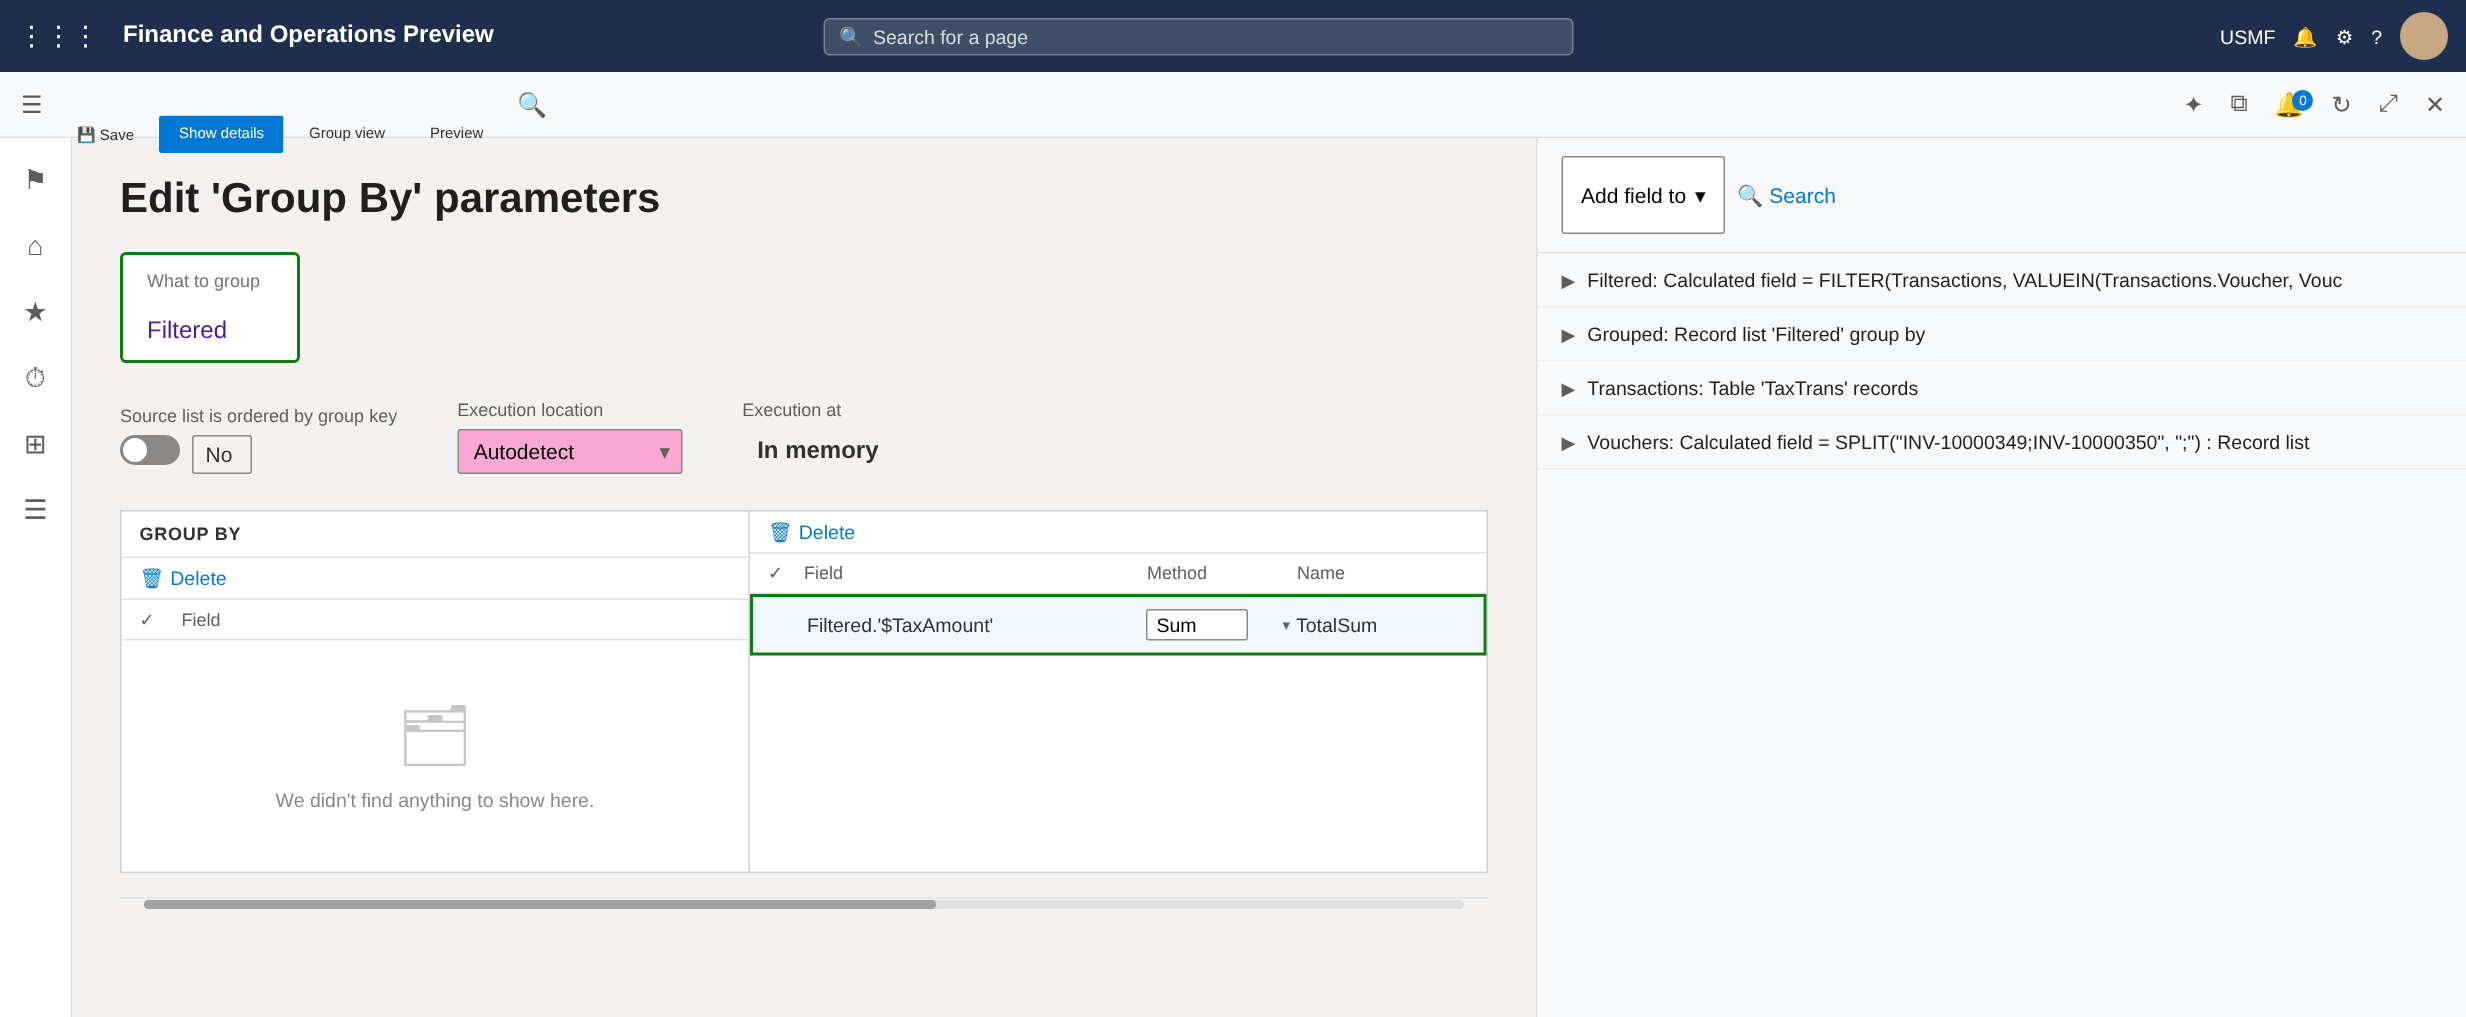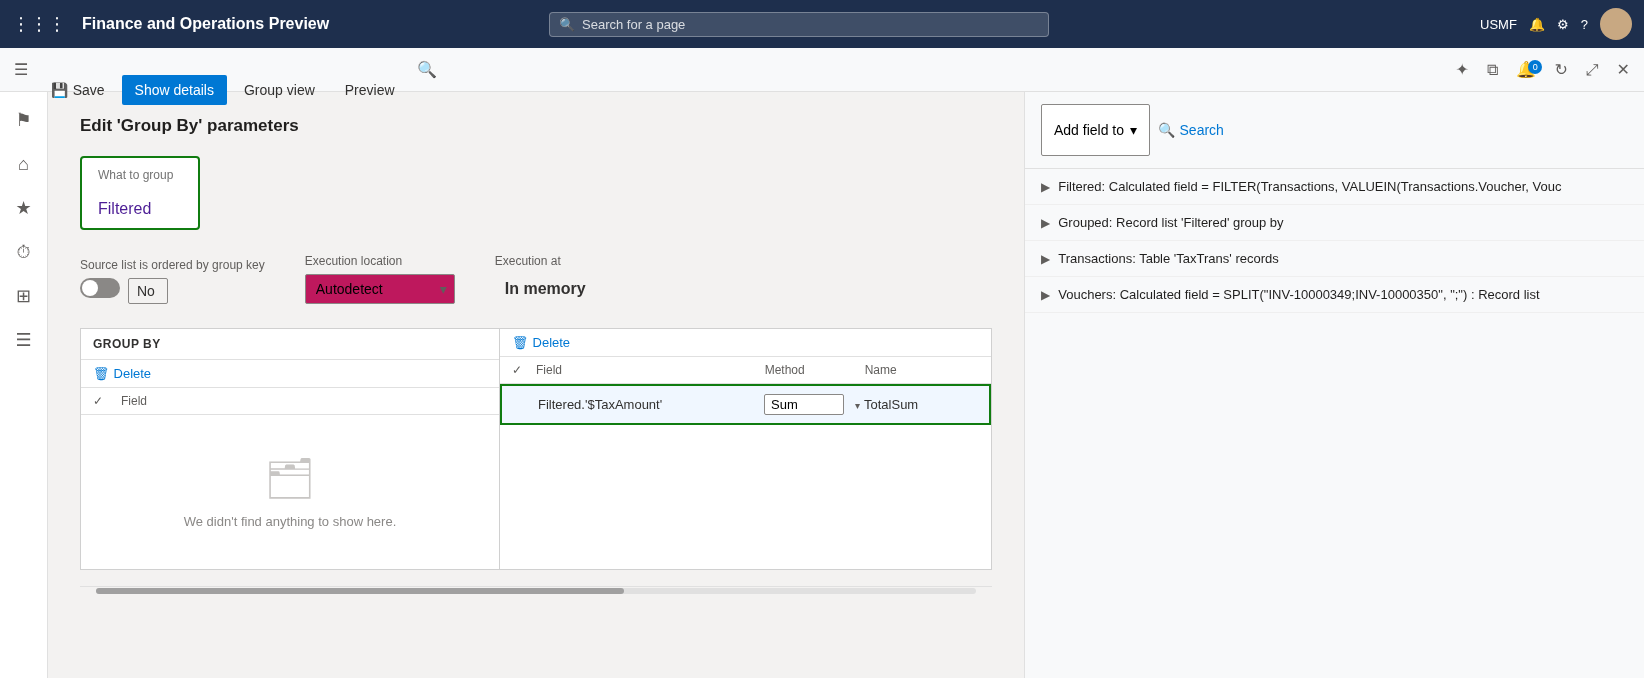--- a/index.html
+++ b/index.html
@@ -45,21 +45,21 @@
       height: 44px;
       padding: 0 8px;
       gap: 4px;
     }
     .toolbar-btn {
       display: flex; align-items: center; gap: 4px;
       padding: 6px 12px;
       border: 1px solid transparent;
       background: transparent;
       cursor: pointer;
-      font-size: 14px;
+      font-size: 10px;
       border-radius: 2px;
       color: #323130;
       margin-top: 40px;
     }
     .toolbar-btn.active {
       background: #0078d4;
       color: white;
     }
     .toolbar-right { margin-left: auto; display: flex; align-items: center; gap: 6px; }
     .toolbar-icon-btn { background: none; border: none; cursor: pointer; font-size: 16px; color: #605e5c; padding: 6px; }
@@ -77,21 +77,21 @@
       flex-direction: column;
       align-items: center;
       padding: 8px 0;
       gap: 4px;
     }
     .sidebar-icon { width: 40px; height: 40px; display: flex; align-items: center; justify-content: center; cursor: pointer; border-radius: 4px; color: #605e5c; font-size: 18px; }
 
     
     .content { flex: 1; overflow: auto; padding: 24px 32px; }
 
-    .page-title { font-size: 17px; font-weight: 600; color: #201f1e; margin-bottom: 20px; }
+    .page-title { font-size: 28px; font-weight: 600; color: #201f1e; margin-bottom: 20px; }
 
     
     .group-card {
       border: 2px solid #107c10;
       border-radius: 4px;
       padding: 10px 16px;
       display: inline-block;
       margin-bottom: 24px;
       background: white;
       min-width: 120px;
@@ -117,21 +117,21 @@
       top: 2px; left: 2px;
       transition: left 0.2s;
     }
     .toggle-text { font-size: 14px; color: #323130; border: 1px solid #8a8886; padding: 4px 8px; border-radius: 2px; min-width: 40px; }
 
     .select-field {
       border: 1px solid #8a8886;
       border-radius: 2px;
       padding: 6px 28px 6px 10px;
       font-size: 14px;
-      background: #be185d;
+      background: #f9a8d4;
       appearance: none;
       cursor: pointer;
       min-width: 150px;
     }
     .select-wrapper { position: relative; }
     .select-wrapper::after { content: '▾'; position: absolute; right: 8px; top: 50%; transform: translateY(-50%); color: #605e5c; pointer-events: none; }
 
     .execution-at-value { font-size: 16px; color: #323130; padding: 6px 10px; font-weight: bold; }
 
     
@@ -159,21 +159,21 @@
     .agg-col-name { flex: 1; }
 
     .agg-row { display: flex; align-items: center; padding: 8px 12px; border: 2px solid #107c10; background: #f0f7ff; }
     .agg-row-check { width: 24px; }
     .agg-row-field { flex: 2; font-size: 13px; }
     .agg-row-method { width: 100px; }
     .agg-row-name { flex: 1; font-size: 13px; }
 
     .method-select {
       border: 1px solid #8a8886; border-radius: 2px; padding: 2px 20px 2px 6px;
-      font-size: 13px; background: white; appearance: none; cursor: pointer; width: 80px;
+      font-size: 13px; background: white; appearance: none; cursor: pointer; width: 68px;
     }
     .method-wrapper { position: relative; }
     .method-wrapper::after { content: '▾'; position: absolute; right: 4px; top: 50%; transform: translateY(-50%); font-size: 10px; color: #605e5c; pointer-events: none; }
 
     
     .right-panel { width: 620px; background: #f8f9fa; border-left: 1px solid #e0e0e0; display: flex; flex-direction: column; }
     .right-panel-toolbar { display: flex; align-items: center; gap: 8px; padding: 12px 16px; border-bottom: 1px solid #e0e0e0; }
 
     .add-field-btn {
       border: 1px solid #8a8886; background: white; padding: 17px 12px;

